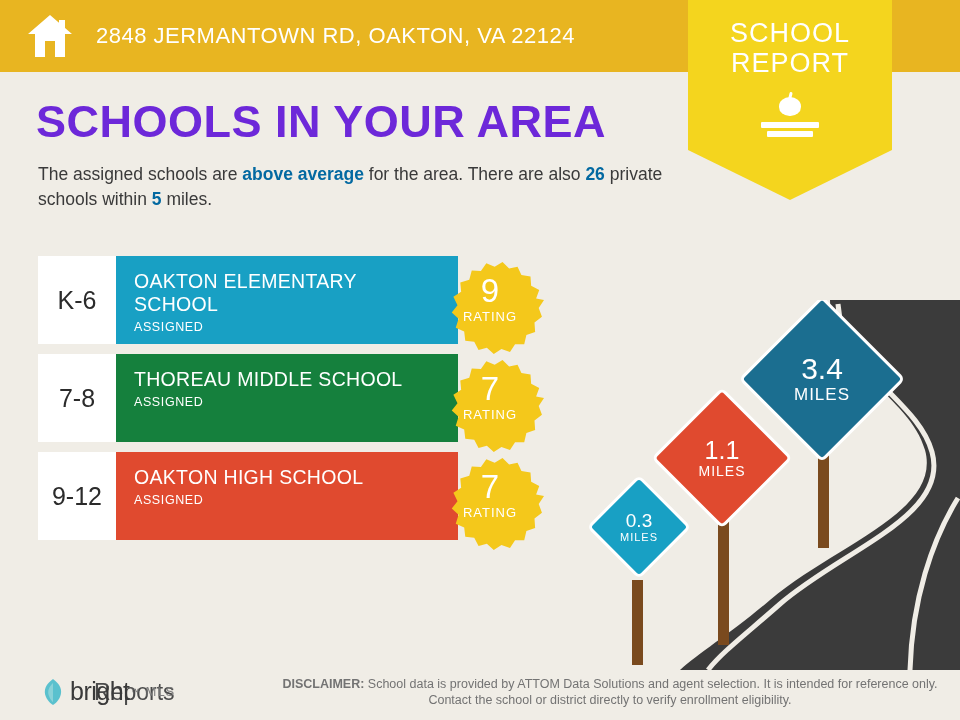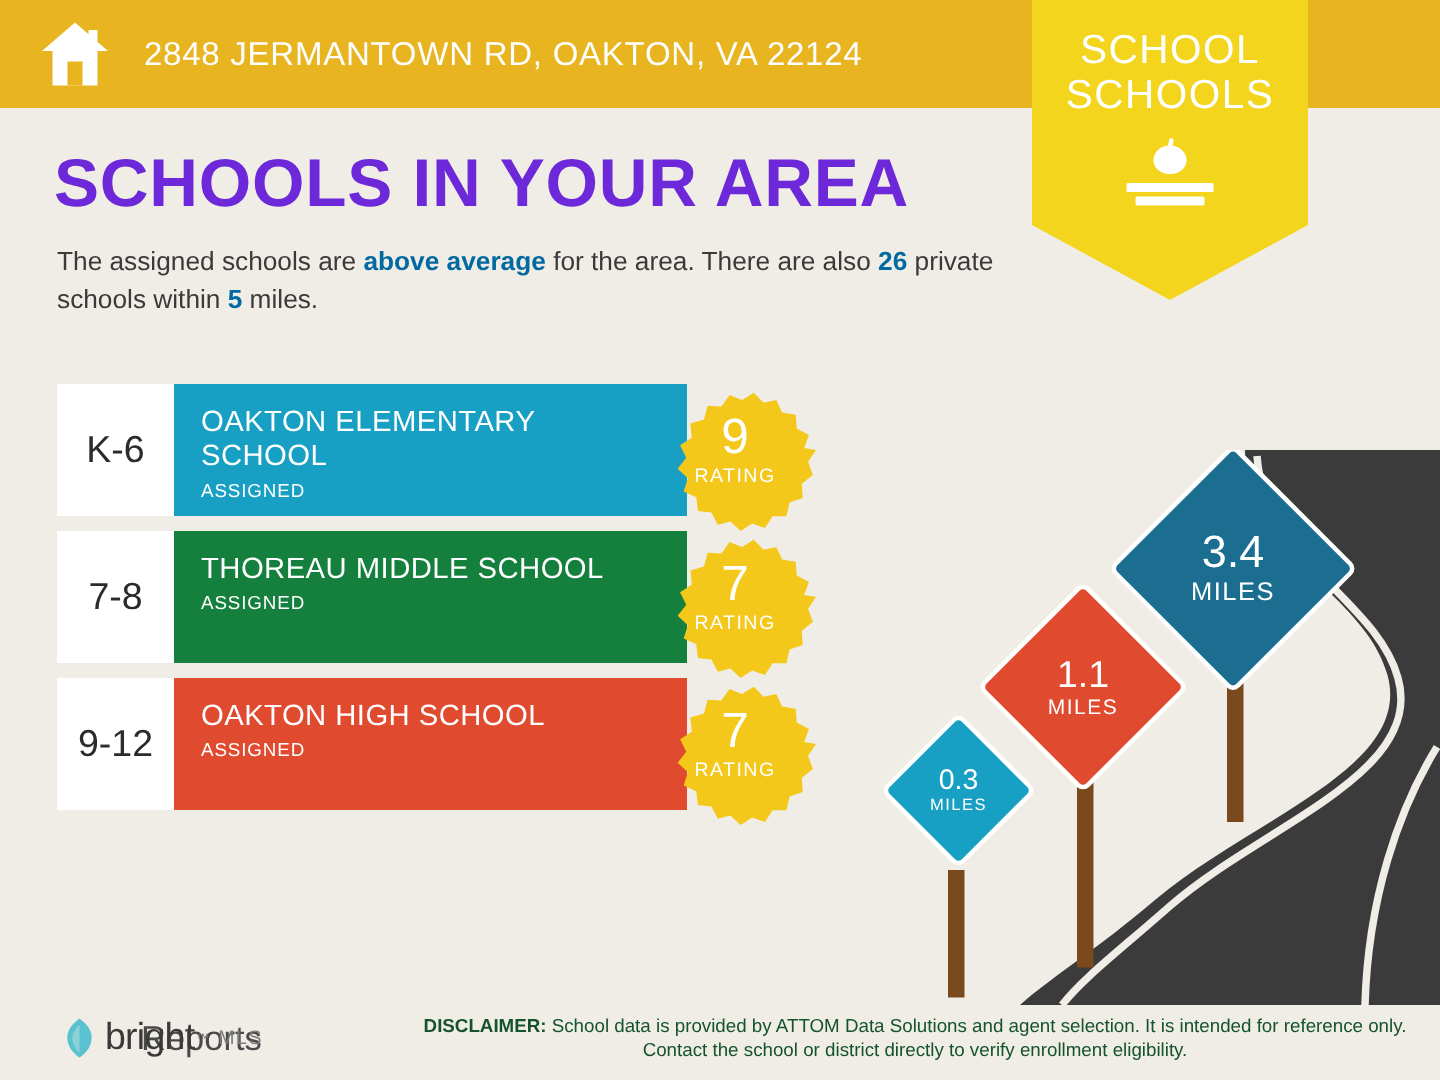--- a/index.html
+++ b/index.html
@@ -42,21 +42,21 @@
     letter-spacing: 0.5px;
     font-weight: normal;
     white-space: nowrap;
   }
 
   
   .report-badge {
     position: absolute;
     top: 0;
     left: 688px;
-    width: 184px;
+    width: 204px;
     height: 200px;
     background: #f4d51e;
     clip-path: polygon(0 0, 100% 0, 100% 75%, 50% 100%, 0 75%);
     text-align: center;
     color: #ffffff;
     box-sizing: border-box;
     padding-top: 18px;
   }
   .report-badge .line1,
   .report-badge .line2 {
@@ -272,42 +272,42 @@
     font-size: 23px;
     color: #4a4a4a;
   }
   .disclaimer {
     position: absolute;
     left: 280px;
     bottom: 12px;
     width: 660px;
     font-size: 12.5px;
     line-height: 16px;
-    color: #14532d;
+    color: #737373;
     text-align: center;
   }
   .disclaimer b { font-weight: bold; }
 </style>
 </head>
 <body>
 
 <div class="header-bar">
   <div class="header-inner">
     <svg class="house-icon" viewBox="0 0 48 46">
       <path d="M24 2 L2 21 L9 21 L9 44 L39 44 L39 21 L46 21 Z" fill="#ffffff"></path>
       <rect x="33" y="7" width="6" height="9" fill="#ffffff"></rect>
       <rect x="19" y="28" width="10" height="16" fill="#e8b521"></rect>
     </svg>
     <div class="address-text">2848 JERMANTOWN RD, OAKTON, VA 22124</div>
   </div>
 </div>
 
 <div class="report-badge">
   <div class="line1">SCHOOL</div>
-  <div class="line2">SCHOOLS</div>
+  <div class="line2">REPORT</div>
   <div class="badge-icons">
     <div class="apple">
       <div class="stem"></div>
       <div class="body"></div>
     </div>
     <div class="books">
       <div class="bk bk1"></div>
       <div class="bk bk2"></div>
     </div>
   </div>

